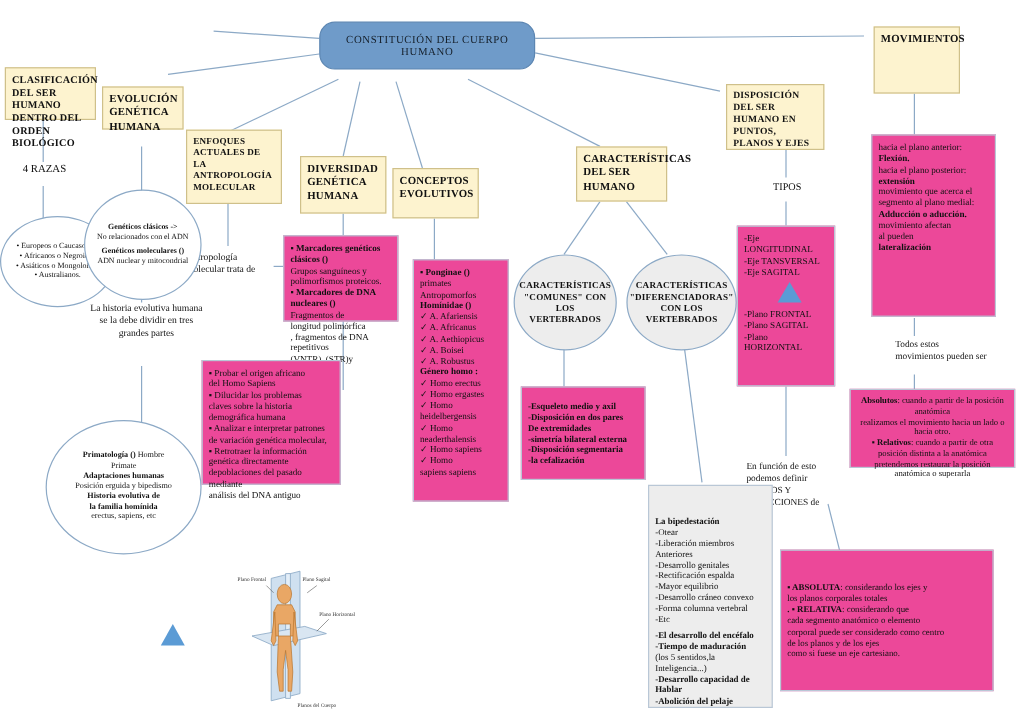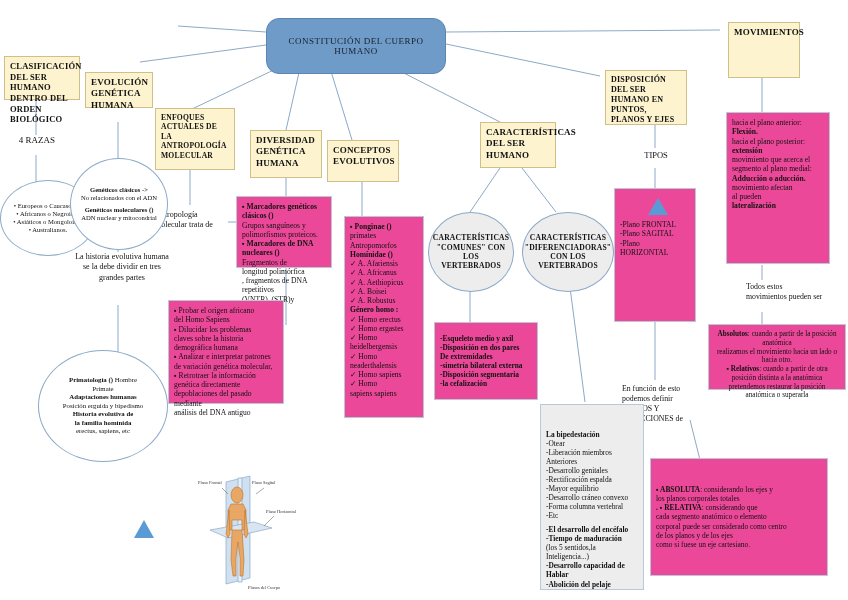--- a/index.html
+++ b/index.html
@@ -94,21 +94,21 @@
       <line x1="690" y1="420" x2="700" y2="460"></line>
 
       <line x1="762" y1="78" x2="762" y2="112"></line>
 
       <line x1="762" y1="265" x2="762" y2="280"></line>
 
       <line x1="762" y1="312" x2="762" y2="325"></line>
     </g>
   </svg>
 
-  <div class="node title-node" style="left:266px;top:18px;width:180px;height:56px;">
+  <div class="node title-node" style="left:266px;top:18px;width:180px;height:40px;">
     <span>CONSTITUCIÓN DEL CUERPO HUMANO</span>
   </div>
 
   <div class="node ybox" style="left:4px;top:56px;width:76px;height:44px;">
     <span>CLASIFICACIÓN DEL SER HUMANO DENTRO DEL ORDEN BIOLÓGICO</span>
   </div>
 
   <div class="node ybox" style="left:85px;top:72px;width:68px;height:36px;font-size:9px;">
     <span>EVOLUCIÓN GENÉTICA HUMANA</span>
   </div>
@@ -282,20 +282,25 @@
       <div><span class="nb">-Tiempo de maduración</span></div>
       <div><span>(los 5 sentidos,la</span></div>
       <div><span>Inteligencia...)</span></div>
       <div><span class="nb">-Desarrollo capacidad de</span></div>
       <div><span class="nb">Hablar</span></div>
       <div><span class="nb">-Abolición del pelaje</span></div>
     </div>
   </div>
 
   <div class="node gbox" style="left:614px;top:188px;width:82px;height:134px;">
+    <div style="font-size:7.6px;">
+      <div>-Eje LONGITUDINAL</div>
+      <div>-Eje TANSVERSAL</div>
+      <div>-Eje SAGITAL</div>
+    </div>
     <div style="height:14px;position:relative;">
       <div class="tri" style="left:28px;top:4px;border-left:10px solid transparent;border-right:10px solid transparent;border-bottom:17px solid #5b9bd5;"></div>
     </div>
     <div style="font-size:7.6px;margin-top:12px;">
       <div>-Plano FRONTAL</div>
       <div>-Plano SAGITAL</div>
       <div>-Plano HORIZONTAL</div>
     </div>
   </div>
 

